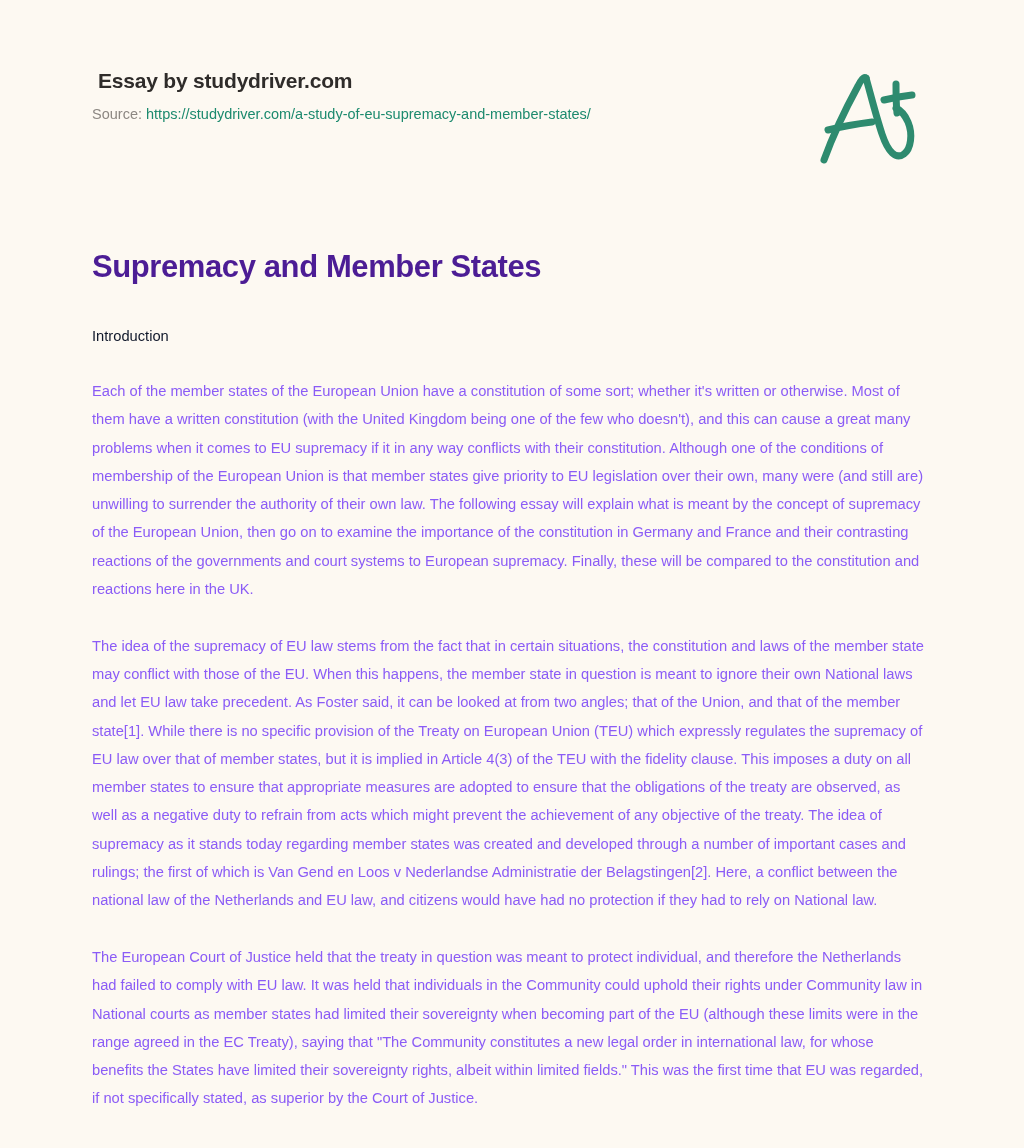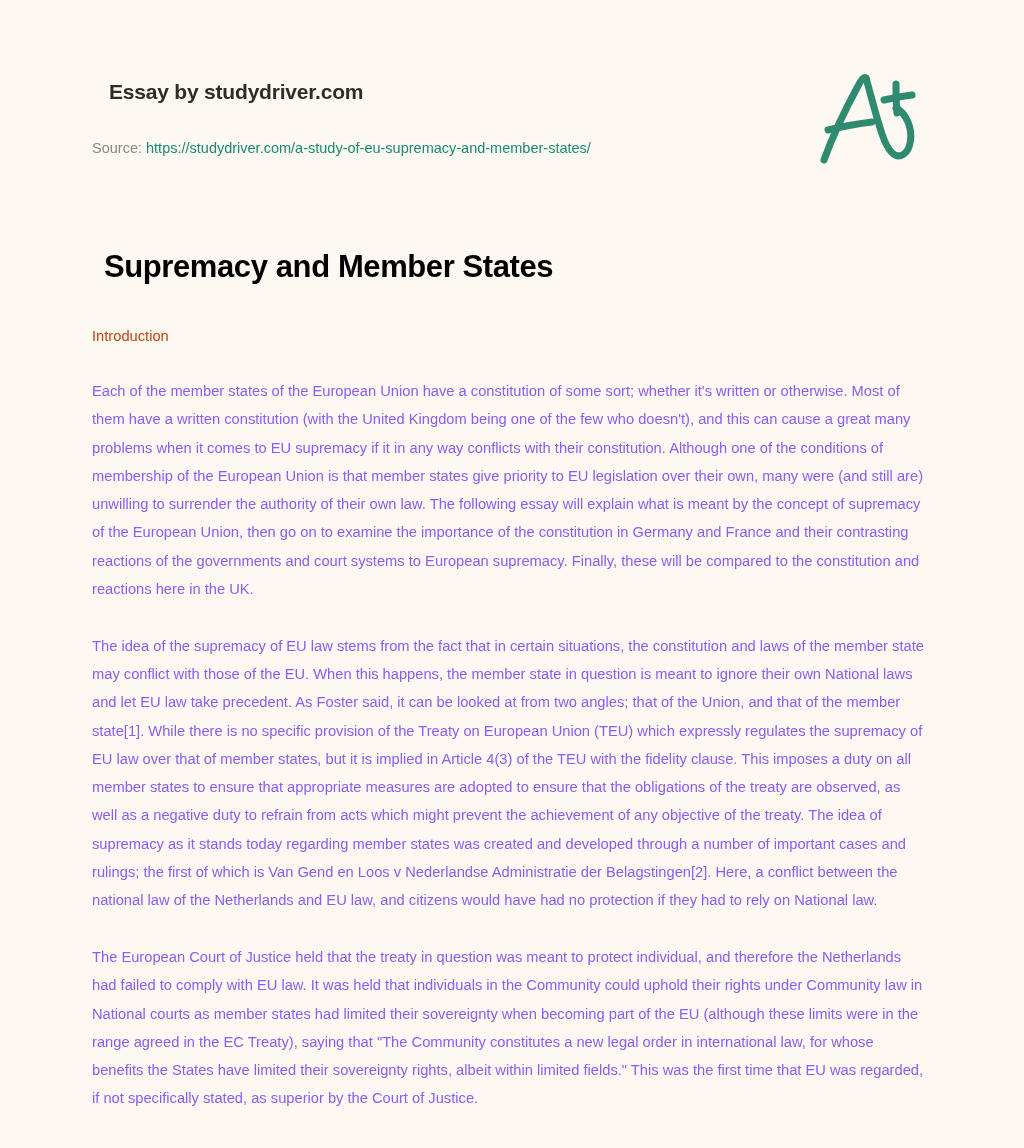--- a/index.html
+++ b/index.html
@@ -28,26 +28,26 @@
     left: 92px;
     top: 62px;
     width: 840px;
   }
 
   .brand-title {
     font-size: 21px;
     font-weight: bold;
     color: #2f2c2a;
     letter-spacing: -0.2px;
-    margin: 17px;
+    margin: 6px;
     line-height: 1.2;
   }
 
   .source-line {
-    margin-top: 35px;
+    margin-top: 12px;
     font-size: 14.5px;
     line-height: 1.3;
     white-space: nowrap;
   }
 
   .source-label {
     color: #8d8883;
   }
 
   .source-url {
@@ -73,29 +73,29 @@
   .article {
     position: absolute;
     left: 92px;
     top: 248px;
     width: 836px;
   }
 
   .doc-title {
     font-size: 31px;
     font-weight: bold;
-    color: #000000;
+    color: #4c1d95;
     letter-spacing: -0.4px;
     line-height: 1.25;
-    margin: 0 0 38px 12px;
+    margin: 0 0 38px 0;
   }
 
   .section-label {
     font-size: 14.7px;
-    color: #c2410c;
+    color: #0f172a;
     line-height: 1.6;
     margin: 4px 0 29px 0;
   }
 
   .para {
     font-size: 14.7px;
     color: #8b5cf6;
     line-height: 1.92;
     margin: 0 0 29px 0;
     text-align: left;

